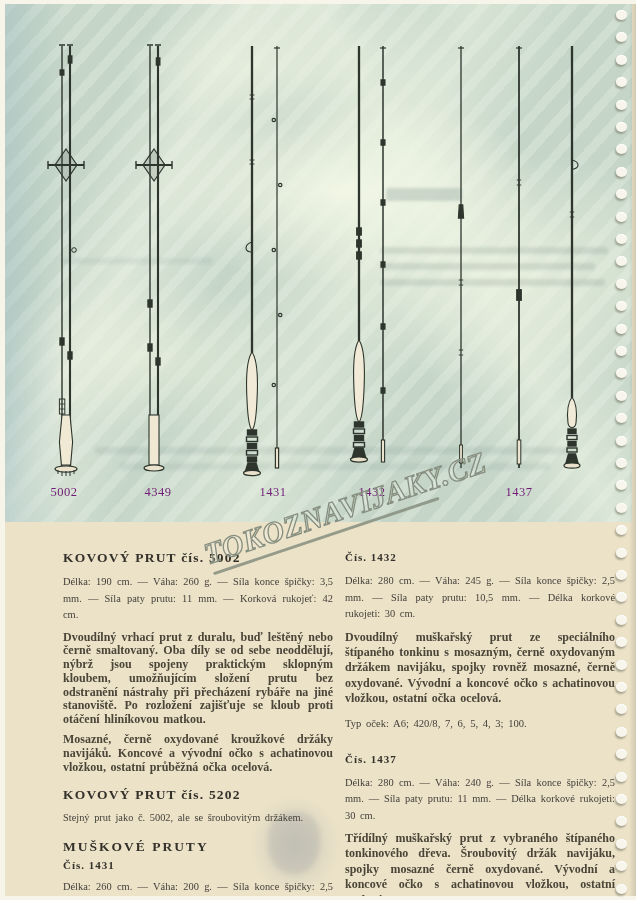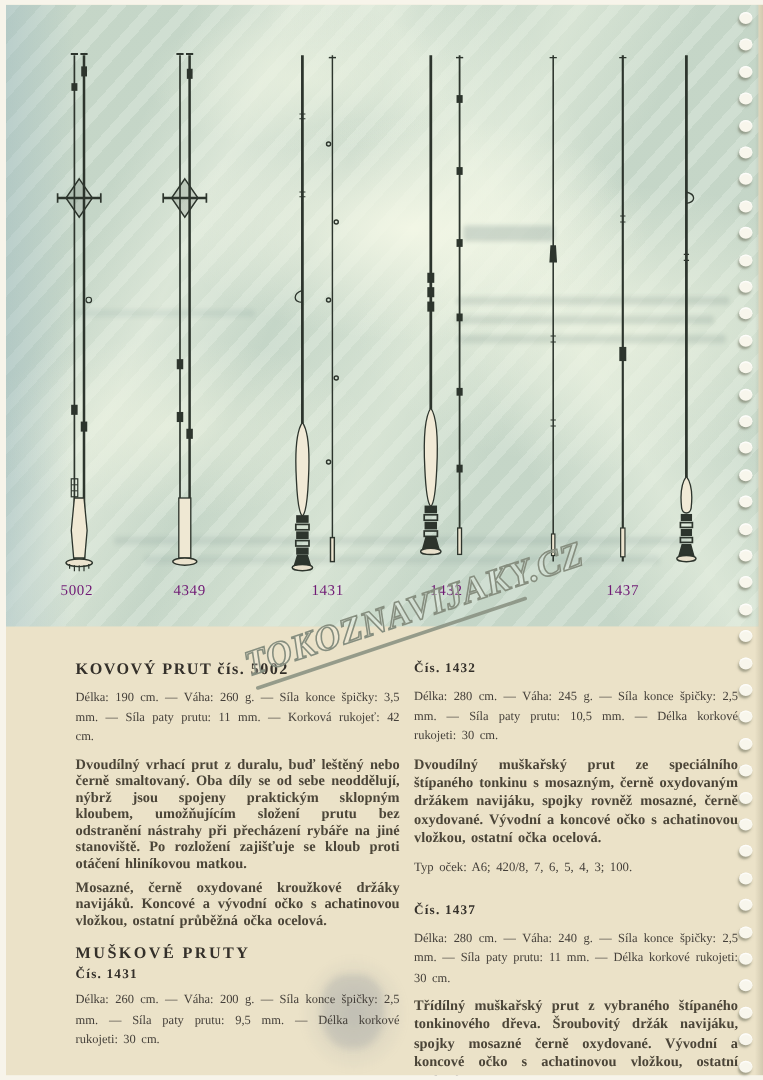--- a/index.html
+++ b/index.html
@@ -206,20 +206,22 @@
 <span class="rod-label" style="left:348px;">1432</span>
 <span class="rod-label" style="left:495px;">1437</span>
 
 <div class="watermark">TOKOZNAVIJAKY.CZ</div>
 
 <div class="col col-left">
   <h2 class="rubr" style="margin-top:4px;">KOVOVÝ PRUT čís. 5002</h2>
   <p class="specs">Délka: 190 cm. — Váha: 260 g. — Síla konce špičky: 3,5 mm. — Síla paty prutu: 11 mm. — Korková rukojeť: 42 cm.</p>
   <p class="bodytext">Dvoudílný vrhací prut z duralu, buď leštěný nebo černě smaltovaný. Oba díly se od sebe neoddělují, nýbrž jsou spojeny praktickým sklopným kloubem, umožňujícím složení prutu bez odstranění nástrahy při přecházení rybáře na jiné stanoviště. Po rozložení zajišťuje se kloub proti otáčení hliníkovou matkou.</p>
   <p class="bodytext" style="margin-top:6px;">Mosazné, černě oxydované kroužkové držáky navijáků. Koncové a vývodní očko s achatinovou vložkou, ostatní průběžná očka ocelová.</p>
+  <h2 class="rubr" style="margin-top:13px;">KOVOVÝ PRUT čís. 5202</h2>
+  <p class="specs" style="margin-top:7px;">Stejný prut jako č. 5002, ale se šroubovitým držákem.</p>
   <h2 class="rubr" style="margin-top:12px;letter-spacing:2px;">MUŠKOVÉ PRUTY</h2>
   <h3 class="rubr" style="margin-top:4px;">Čís. 1431</h3>
   <p class="specs">Délka: 260 cm. — Váha: 200 g. — Síla konce špičky: 2,5 mm. — Síla paty prutu: 9,5 mm. — Délka korkové rukojeti: 30 cm.</p>
 
 </div>
 
 <div class="col col-right">
   <h3 class="rubr" style="margin-top:5px;">Čís. 1432</h3>
   <p class="specs" style="margin-top:10px;">Délka: 280 cm. — Váha: 245 g. — Síla konce špičky: 2,5 mm. — Síla paty prutu: 10,5 mm. — Délka korkové rukojeti: 30 cm.</p>
   <p class="bodytext">Dvoudílný muškařský prut ze speciálního štípaného tonkinu s mosazným, černě oxydovaným držákem navijáku, spojky rovněž mosazné, černě oxydované. Vývodní a koncové očko s achatinovou vložkou, ostatní očka ocelová.</p>

